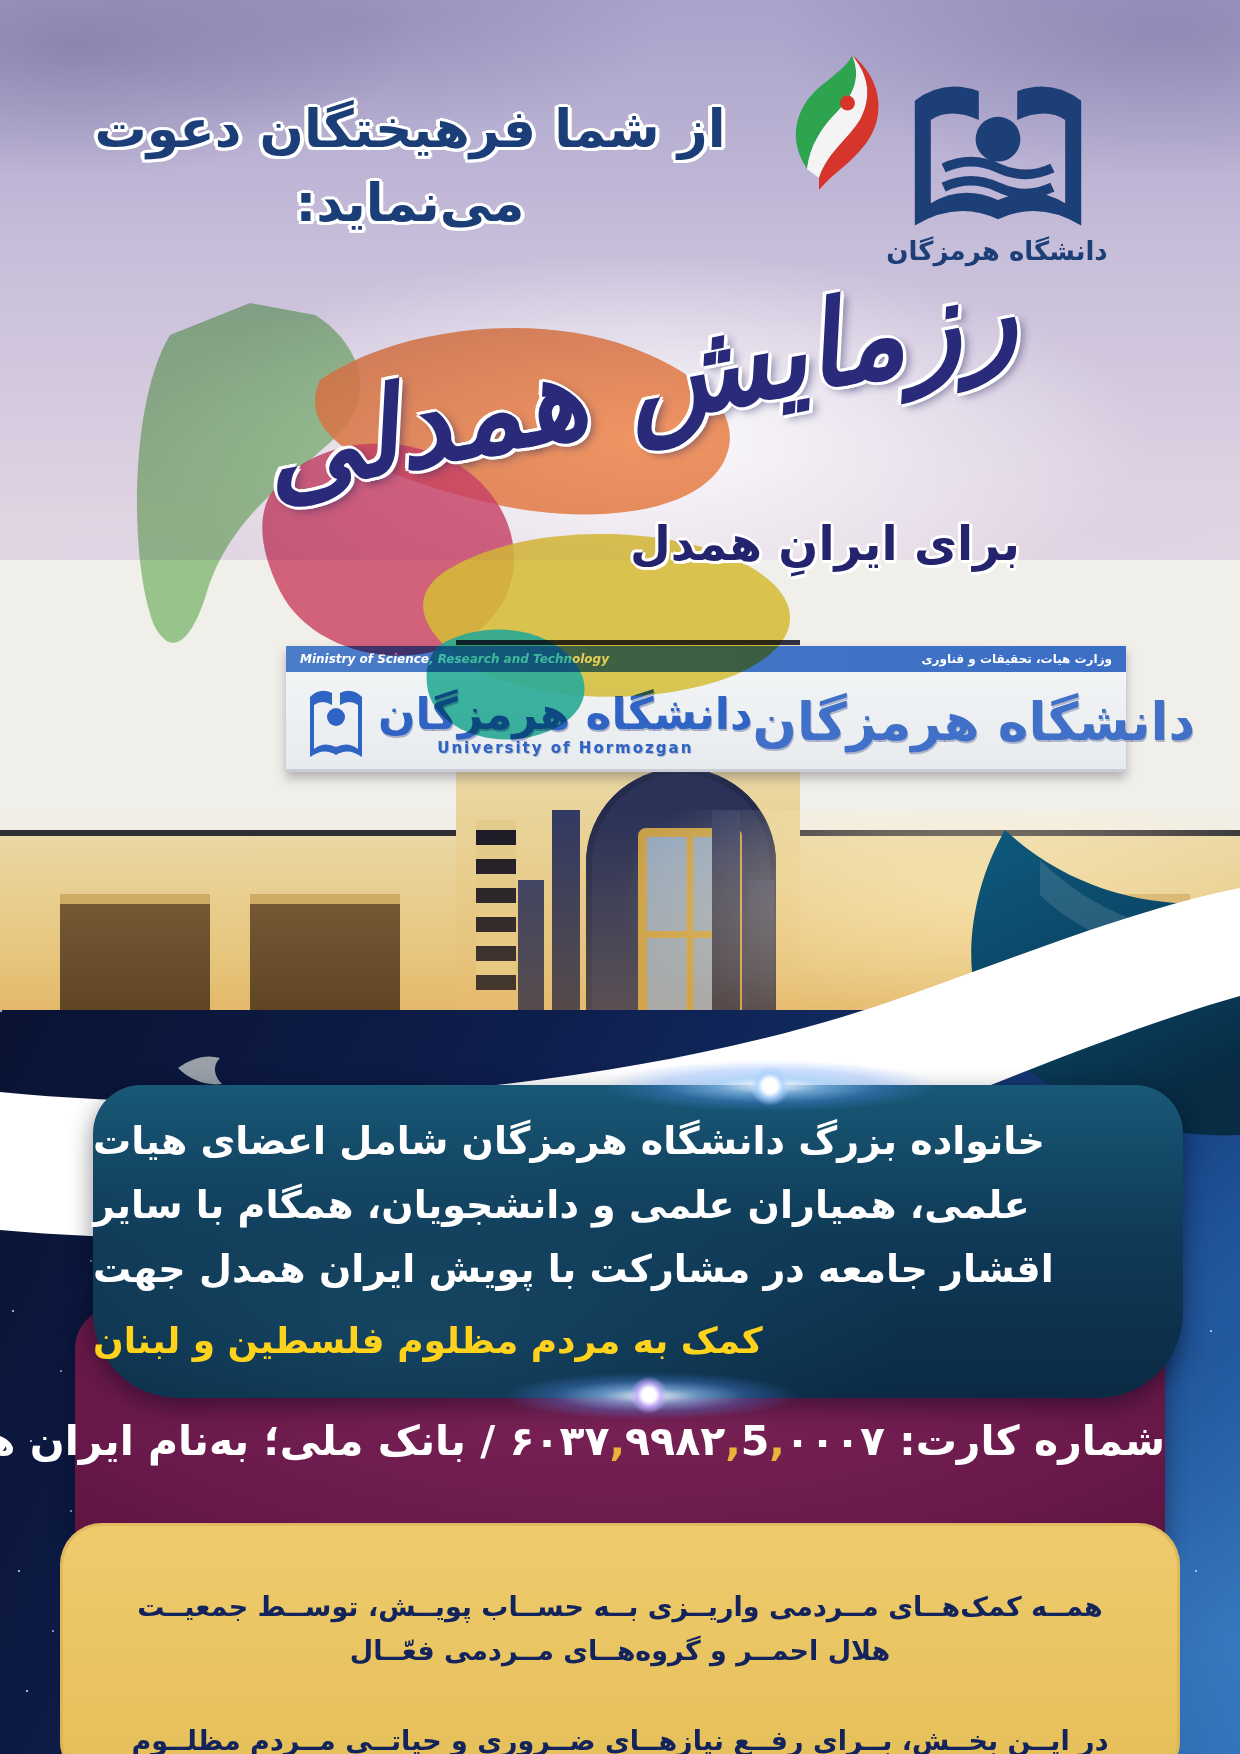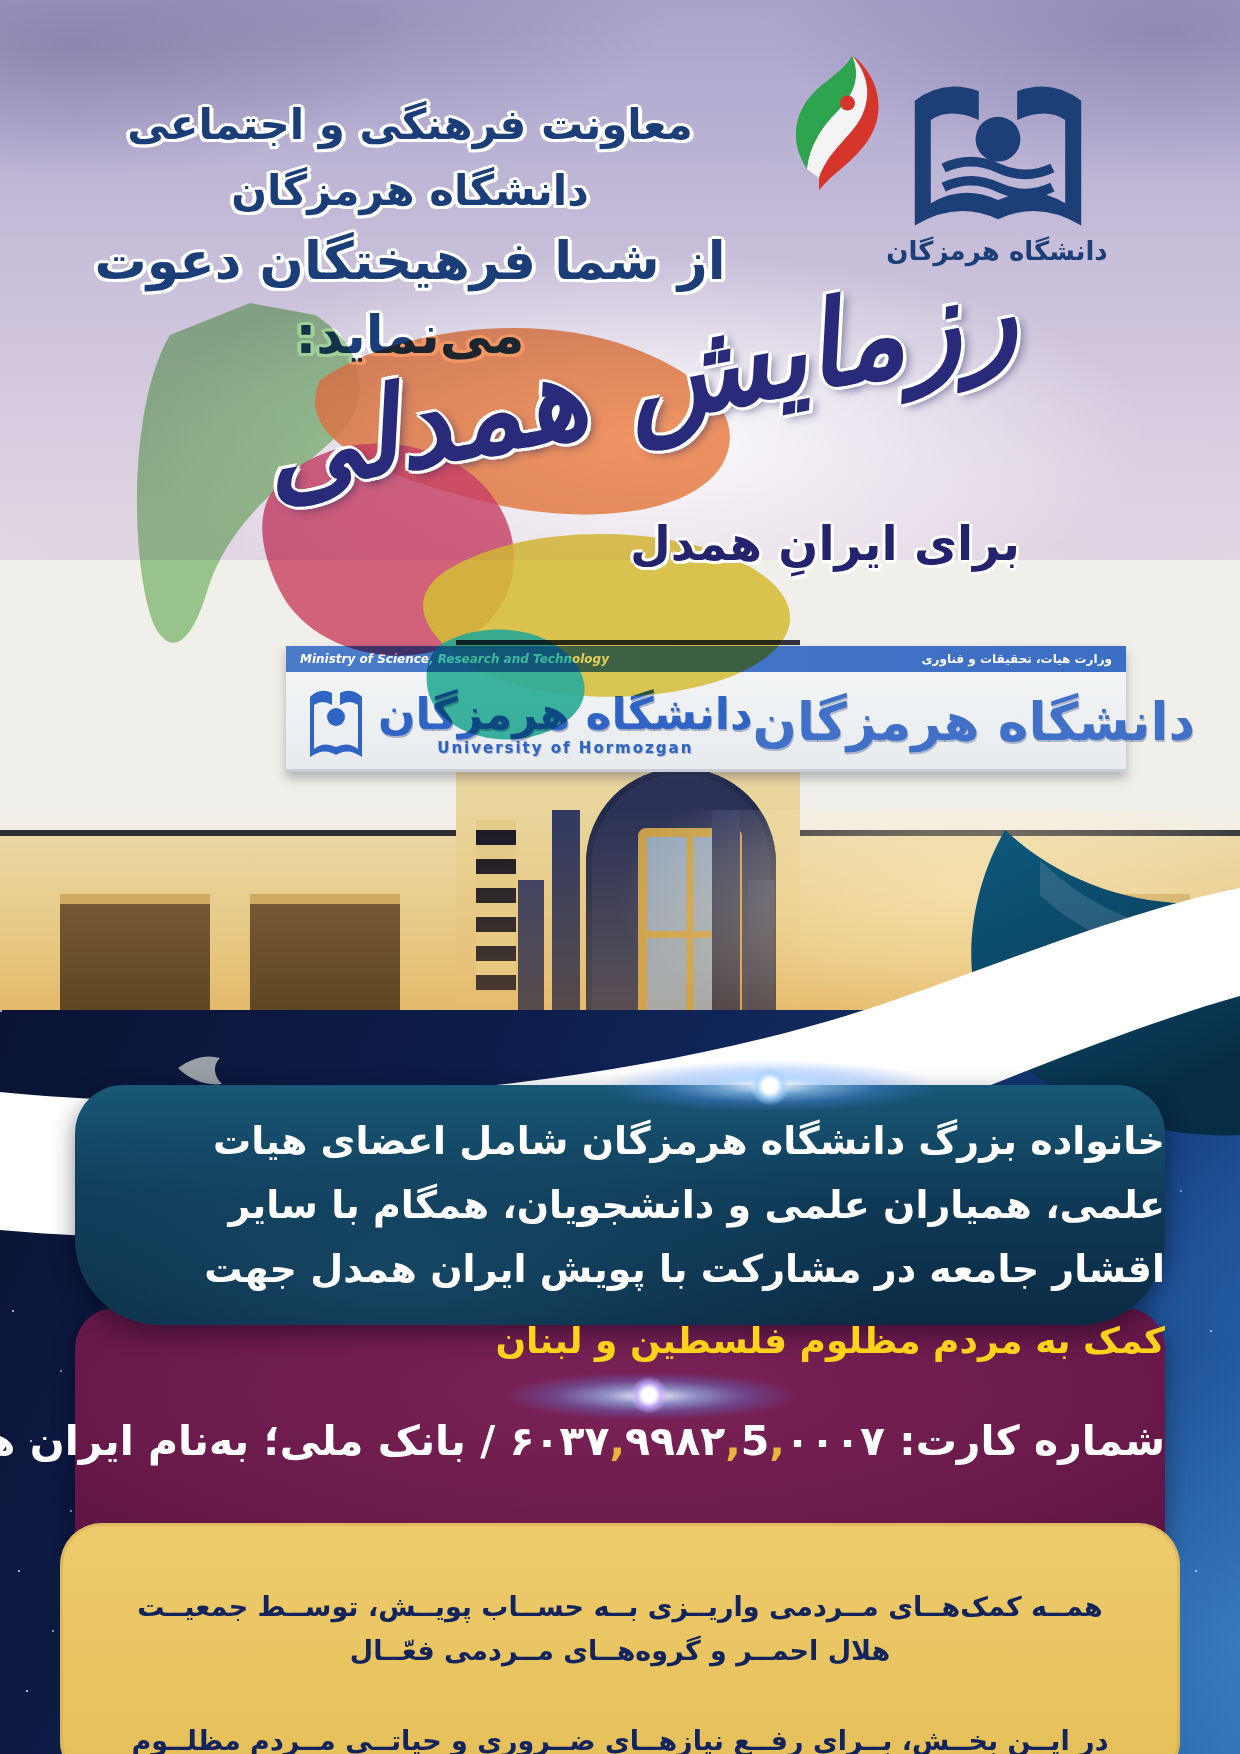--- a/index.html
+++ b/index.html
@@ -87,24 +87,24 @@
 
   
   .map{left:110px;top:285px;width:900px;height:470px;}
   .callig{left:395px;top:300px;width:640px;height:300px;transform:rotate(-11deg);
     color:#2a2a7a;font-size:118px;font-weight:bold;font-style:italic;text-align:center;direction:rtl;white-space:nowrap;
     text-shadow:3px 0 0 #fff,-3px 0 0 #fff,0 3px 0 #fff,0 -3px 0 #fff,3px 3px 0 #fff,-3px -3px 0 #fff,5px 5px 8px rgba(30,30,90,.45);}
   .callig-sub{left:760px;top:516px;width:260px;text-align:center;direction:rtl;color:#23236e;font-size:47px;font-weight:bold;white-space:nowrap;
     text-shadow:3px 0 0 #fff,-3px 0 0 #fff,0 3px 0 #fff,0 -3px 0 #fff,2.5px 2.5px 0 #fff,-2.5px -2.5px 0 #fff;}
 
   
-  .box-blue{left:75px;top:1085px;width:1090px;height:240px;border-radius:48px 48px 85px 85px;z-index:6;
+  .box-blue{left:93px;top:1085px;width:1090px;height:313px;border-radius:48px 48px 85px 85px;z-index:6;
     background:radial-gradient(ellipse 700px 260px at 30% 80%, rgba(30,90,120,.5), transparent 70%),
                linear-gradient(180deg,#185876 0%,#0f3a57 48%,#0b2a44 100%);
-    text-align:right;direction:rtl;box-shadow:0 8px 24px rgba(0,0,20,.45);}
+    text-align:left;direction:rtl;box-shadow:0 8px 24px rgba(0,0,20,.45);}
   .box-blue .body{padding-top:24px;color:#fff;font-size:38px;font-weight:bold;line-height:64px;letter-spacing:-0.5px;}
   .box-blue .hl{color:#ffd21c;font-size:36px;line-height:76px;margin-top:2px;letter-spacing:-1px;}
   .flare{pointer-events:none;z-index:7;
     background:radial-gradient(ellipse at center, rgba(255,255,255,.95) 0%, rgba(150,200,255,.65) 22%, rgba(90,150,255,.3) 45%, transparent 70%);}
   .flare.f1{left:600px;top:1060px;width:340px;height:52px;}
   .flare.f1:after{content:"";position:absolute;left:150px;top:6px;width:40px;height:40px;border-radius:50%;
     background:radial-gradient(circle,#fff 0 25%,rgba(170,210,255,.8) 45%,transparent 70%);}
   .flare.f2{left:500px;top:1372px;width:300px;height:48px;}
   .flare.f2:after{content:"";position:absolute;left:130px;top:4px;width:38px;height:38px;border-radius:50%;
     background:radial-gradient(circle,#fff 0 25%,rgba(200,170,255,.8) 45%,transparent 70%);}
@@ -186,21 +186,20 @@
         <stop offset="1" stop-color="#072c44"></stop>
       </linearGradient>
     </defs>
     <path d="M1005 30 C 1075 95 1165 112 1240 100 L1240 335 C 1150 340 1065 305 1005 252 C 958 205 962 105 1005 30 Z" fill="url(#tealG)"></path>
     <path d="M1040 60 C 1100 120 1180 140 1240 135 L1240 165 C 1160 168 1080 135 1040 95 Z" fill="rgba(255,255,255,0.12)"></path>
     <path d="M0 292 C 260 318 620 292 880 205 C 1010 160 1130 110 1240 88 L1240 196 C 1120 230 980 290 840 345 C 600 430 240 452 0 430 Z" fill="#ffffff"></path>
     <path d="M178 268 C 192 258 206 254 220 258 C 212 266 214 276 222 284 C 206 286 190 280 178 268 Z" fill="#9aa0a8"></path>
   </svg>
 
   <div class="abs headline">
-    <div class="l1 outline-w">معاونت فرهنگی و اجتماعی دانشگاه هرمزگان</div>
     <div class="l2 outline-w">از شما فرهیختگان دعوت می‌نماید:</div>
   </div>
 
   <svg class="abs flag" viewBox="0 0 100 100">
     <path d="M30 78 C 18 60 20 38 40 22 C 50 14 58 8 60 2 C 66 16 62 28 50 40 C 40 50 32 62 30 78 Z" fill="#2ea44f"></path>
     <path d="M30 78 C 32 62 40 50 50 40 C 62 28 66 16 60 2 C 70 14 74 28 66 44 C 58 58 44 66 38 84 Z" fill="#f4f4f4"></path>
     <path d="M38 84 C 44 66 58 58 66 44 C 74 28 70 14 60 2 C 78 16 84 40 70 60 C 60 74 48 80 38 92 Z" fill="#d6352b"></path>
     <circle cx="57" cy="34" r="5" fill="#d6352b"></circle>
   </svg>
 

